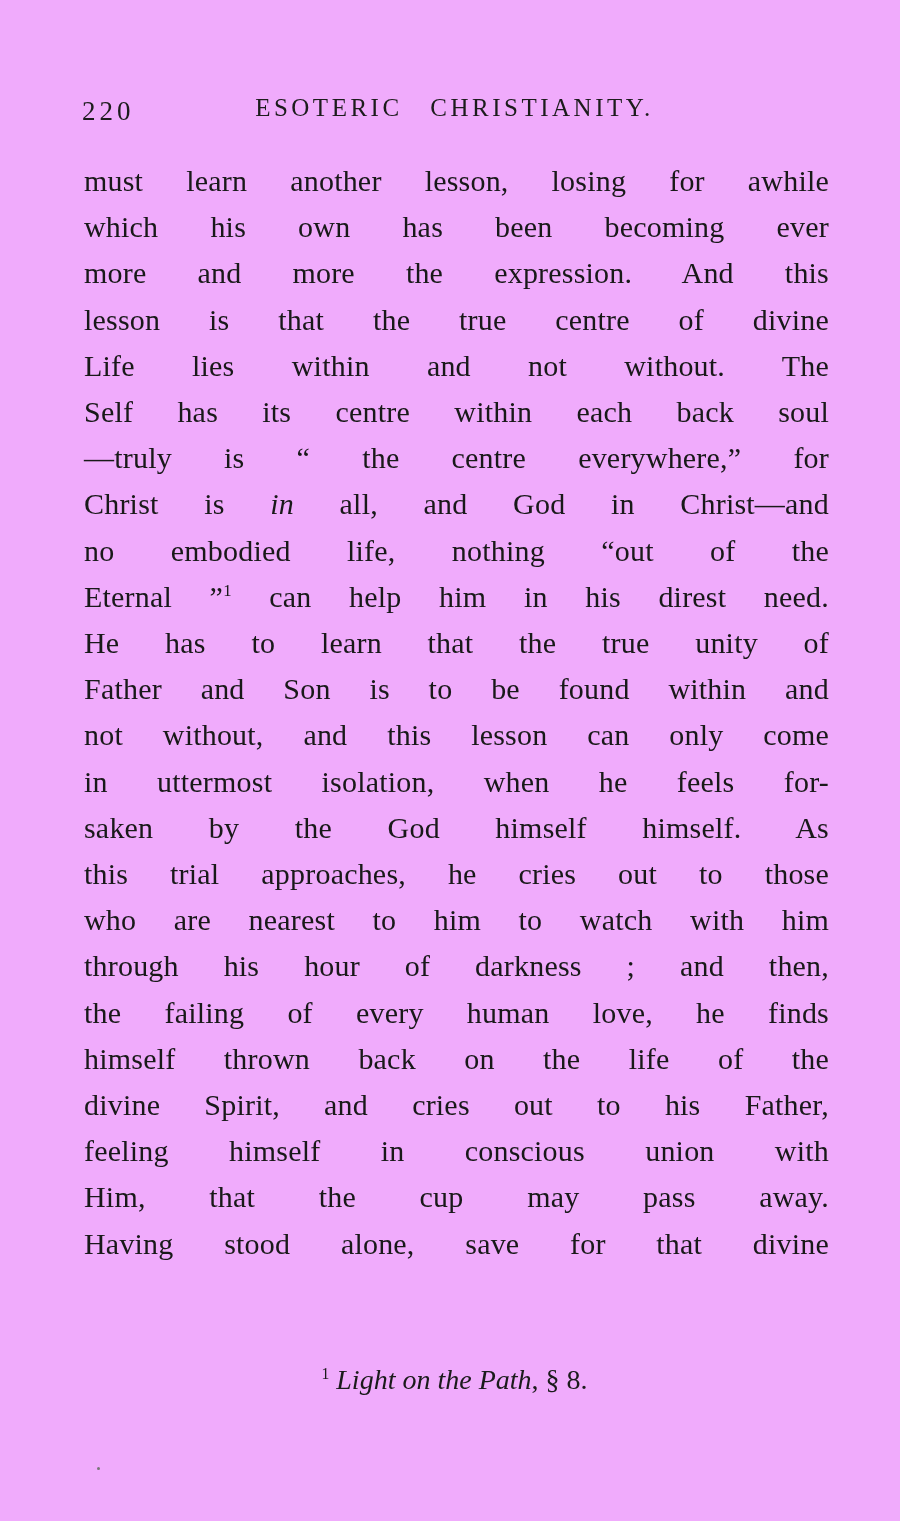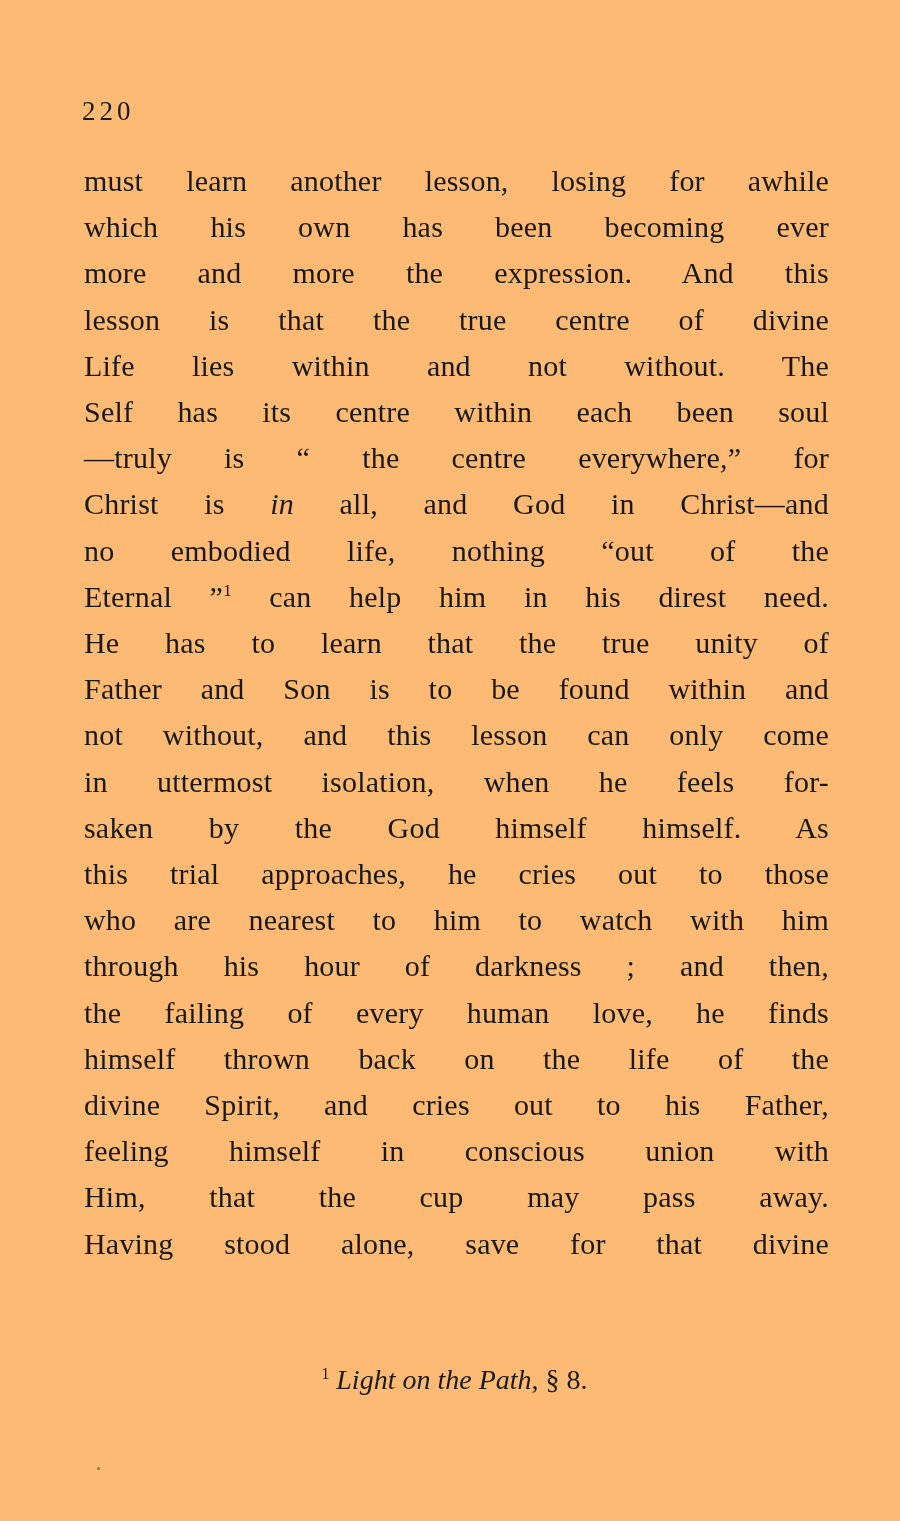--- a/index.html
+++ b/index.html
@@ -1,20 +1,20 @@
 <!DOCTYPE html>
 <html><head>
 <meta charset="utf-8">
 <style>
   html, body { margin: 0; padding: 0; background: #ffffff; }
   .page {
     position: relative;
     width: 900px;
     height: 1521px;
-    background: #fdba74;
+    background: #f0abfc;
     color: #1a1a1a;
     font-family: "Liberation Serif", "DejaVu Serif", serif;
     overflow: hidden;
   }
   .header-row {
     position: absolute;
     top: 94px;
     left: 82px;
     width: 745px;
     height: 36px;
@@ -77,29 +77,30 @@
   }
   .speck-bottom { left: 97px; top: 1467px; }
 </style>
 </head>
 <body>
 
 <div class="page">
 
   <div class="header-row">
     <span class="page-number">220</span>
+    <span class="running-title">ESOTERIC CHRISTIANITY.</span>
   </div>
 
   <div class="body-text" id="body-lines">
       <div class="line">must learn another lesson, losing for awhile</div>
       <div class="line">which his own has been becoming ever</div>
       <div class="line">more and more the expression.  And this</div>
       <div class="line">lesson is that the true centre of divine</div>
       <div class="line">Life lies within and not without.  The</div>
-      <div class="line">Self has its centre within each been soul</div>
+      <div class="line">Self has its centre within each back soul</div>
       <div class="line">—truly is “ the centre everywhere,” for</div>
       <div class="line">Christ is <i>in</i> all, and God in Christ—and</div>
       <div class="line">no embodied life, nothing “out of the</div>
       <div class="line">Eternal ”<sup>1</sup> can help him in his direst need.</div>
       <div class="line">He has to learn that the true unity of</div>
       <div class="line">Father and Son is to be found within and</div>
       <div class="line">not without, and this lesson can only come</div>
       <div class="line">in uttermost isolation, when he feels for-</div>
       <div class="line">saken by the God himself himself.  As</div>
       <div class="line">this trial approaches, he cries out to those</div>

